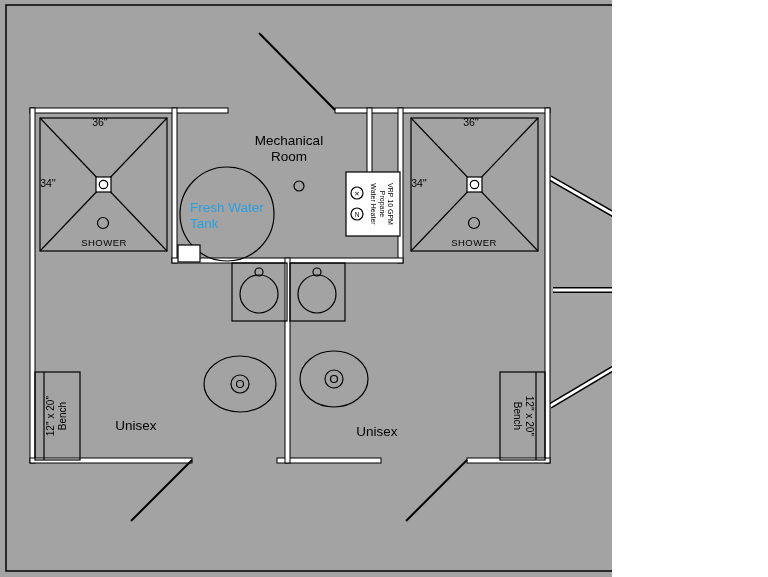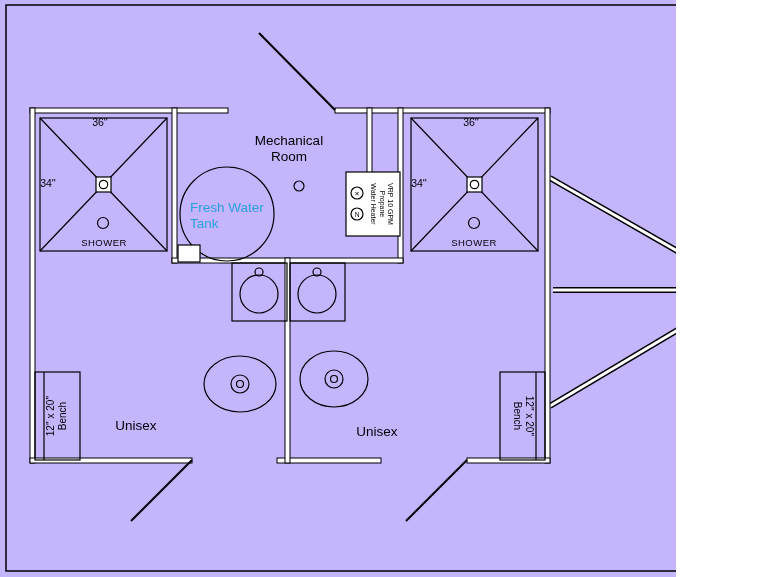--- a/index.html
+++ b/index.html
@@ -1,16 +1,16 @@
 <!DOCTYPE html>
 <html><head>
 <meta charset="utf-8">
 <style>
   html,body{margin:0;padding:0;background:#ffffff;}
-  #canvas{position:relative;width:676px;height:577px;background:#c4b5fd;overflow:hidden;
+  #canvas{position:relative;width:612px;height:577px;background:#a3a3a3;overflow:hidden;
           font-family:"Liberation Sans",sans-serif;}
   svg{position:absolute;left:0;top:0;}
   svg text{font-family:"Liberation Sans",sans-serif;}
   .wall{fill:#ffffff;stroke:#000000;stroke-width:1;}
   .thin{fill:none;stroke:#000000;stroke-width:1.2;}
   .thinf{fill:#ffffff;stroke:#000000;stroke-width:1.2;}
   .leaf{stroke:#000000;stroke-width:2;}
   .tube{stroke:#000000;stroke-width:6;fill:none;}
   .tubew{stroke:#ffffff;stroke-width:3;fill:none;}
 </style>

